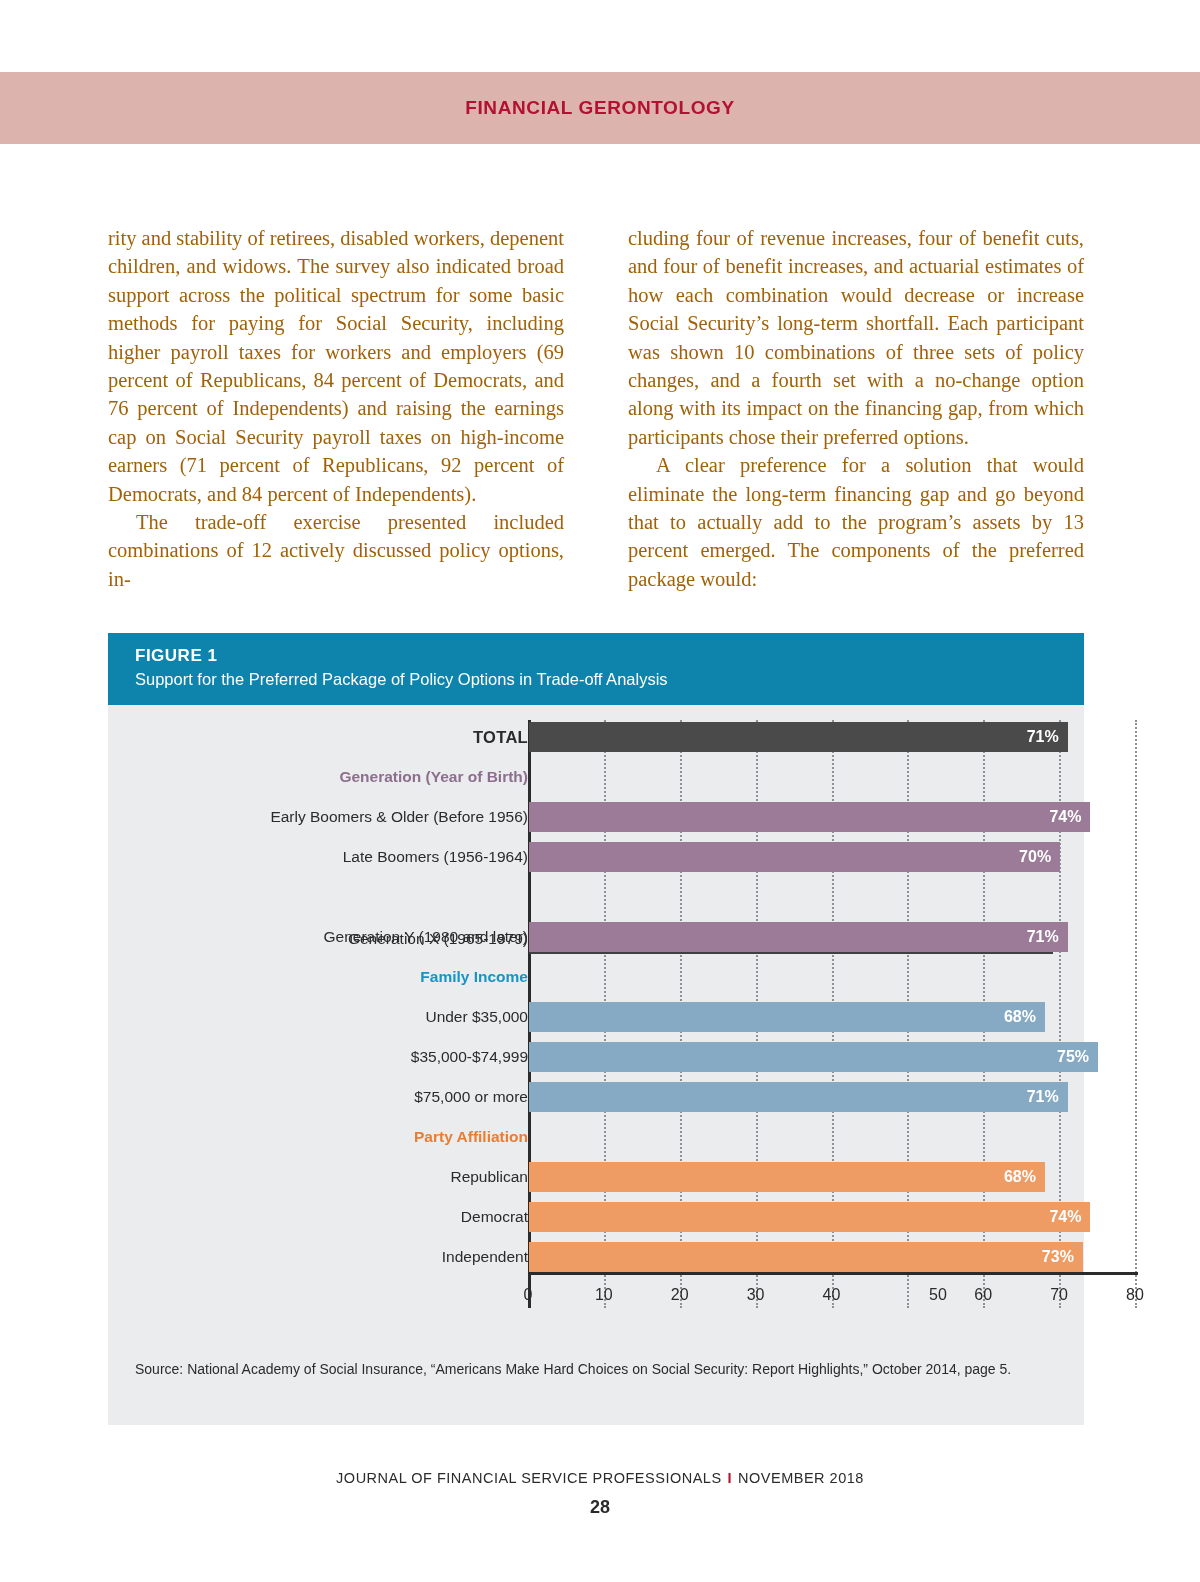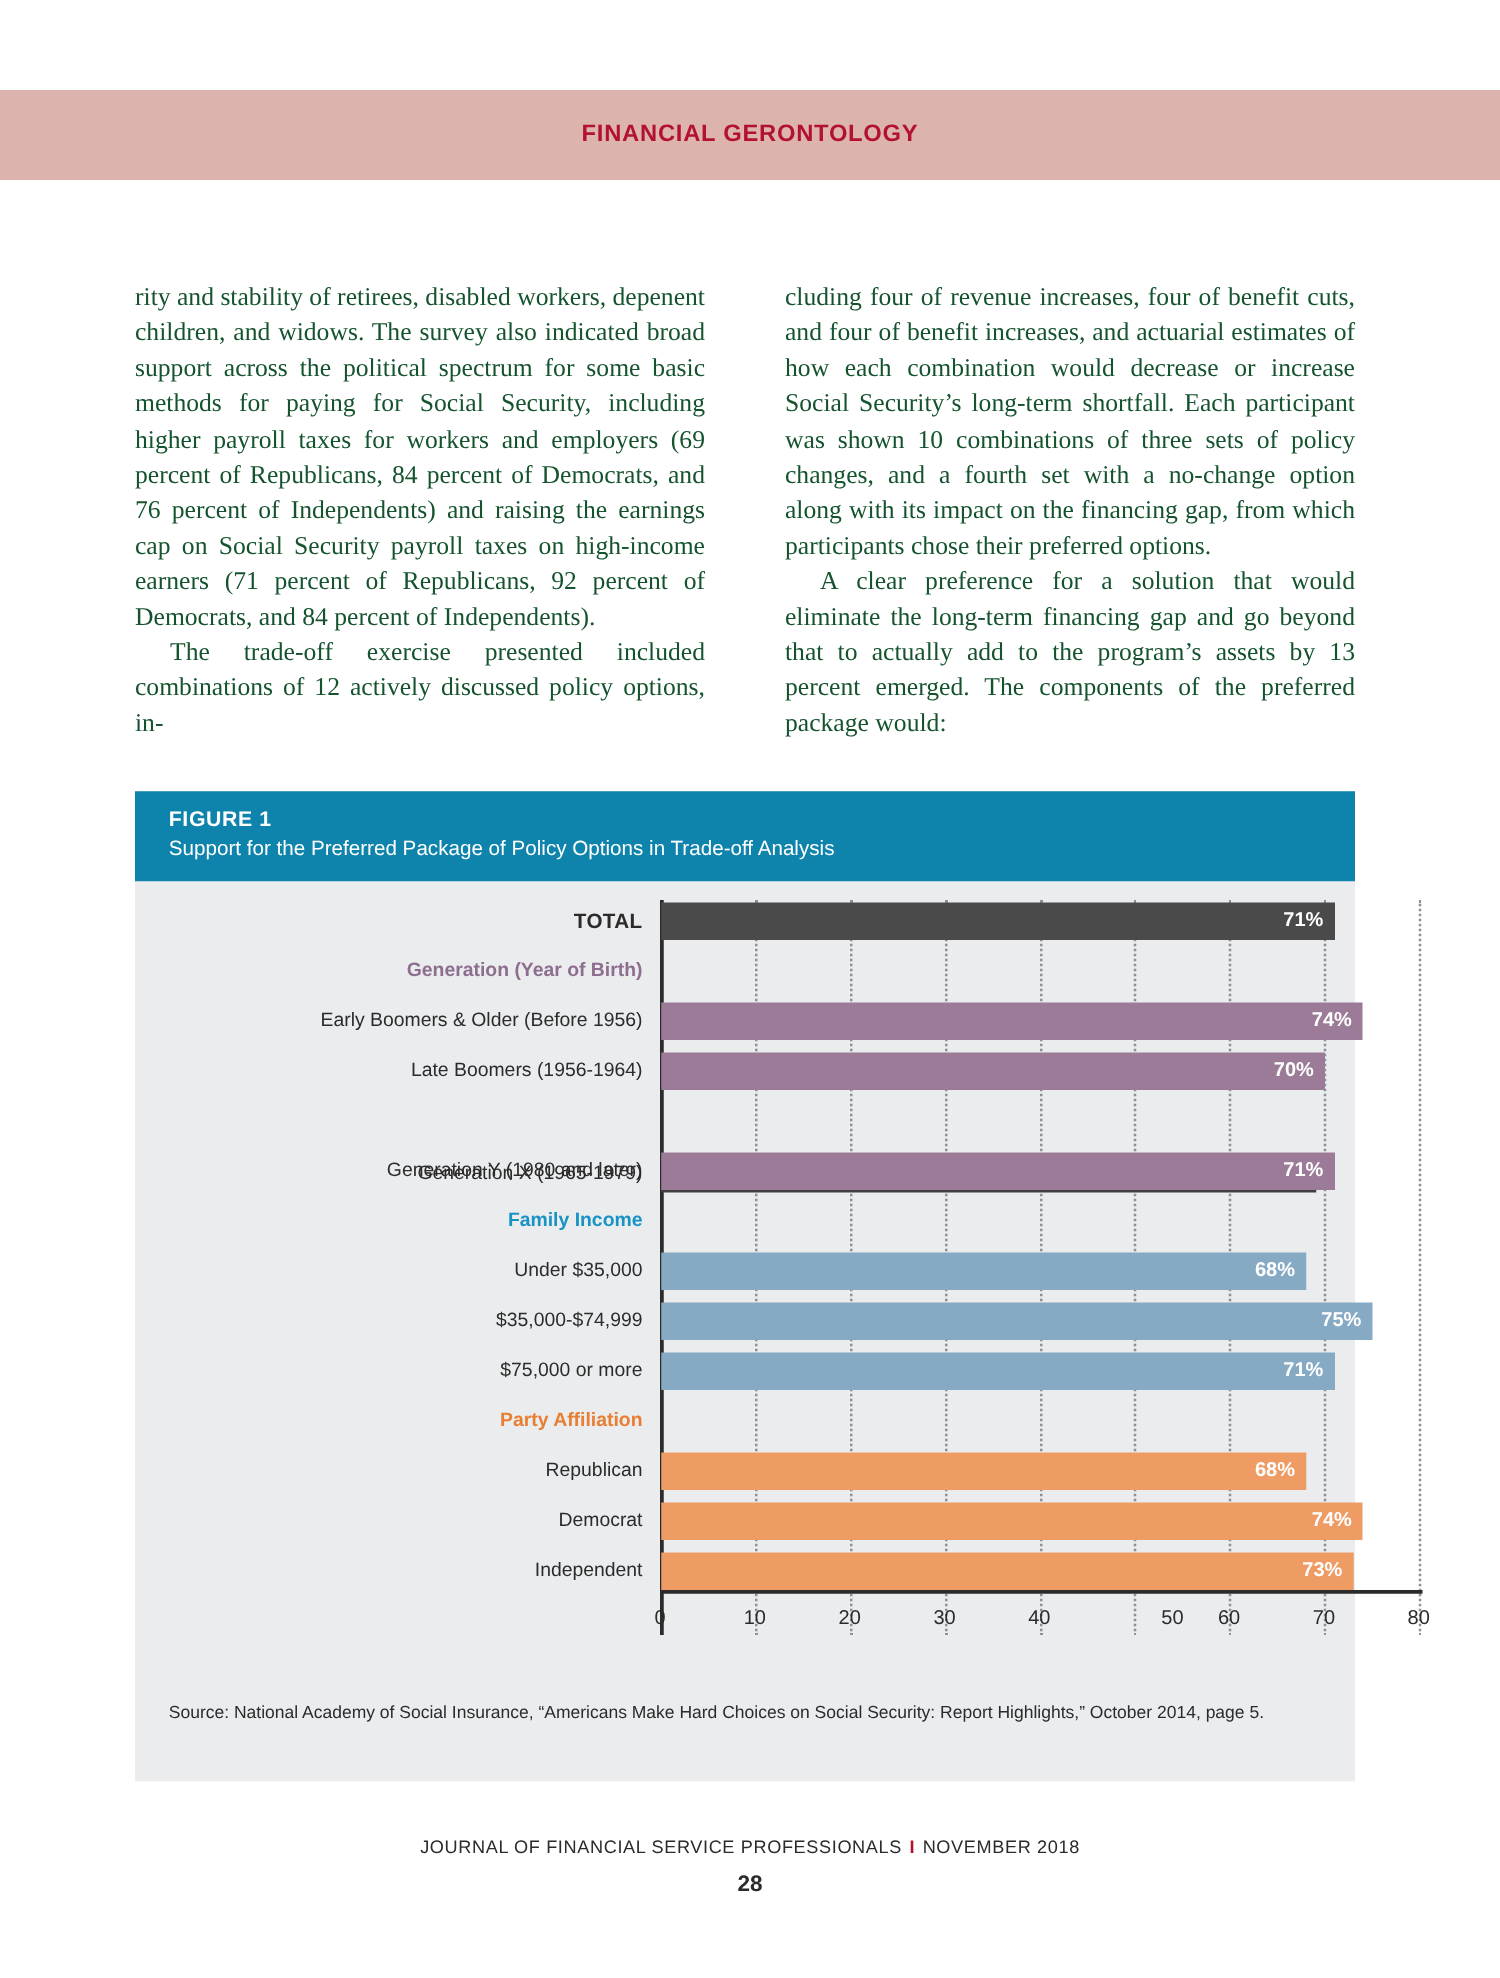--- a/index.html
+++ b/index.html
@@ -44,21 +44,21 @@
     display: flex;
     gap: 64px;
   }
   .col {
     width: 456px;
   }
   .col p {
     margin: 0;
     font-size: 20.5px;
     line-height: 28.4px;
-    color: #14532d;
+    color: #a16207;
     text-align: justify;
     text-justify: inter-word;
     hyphens: manual;
   }
   .col p.indent {
     text-indent: 28px;
   }
 
   
   .figure {
@@ -132,21 +132,20 @@
     height: 30px;
   }
   .row-label {
     position: absolute;
     right: 100%;
     top: 0;
     width: 300px;
     height: 30px;
     line-height: 30px;
     text-align: right;
-    padding-right: 14px;
     font-size: 15.5px;
     color: #2b2b2b;
     white-space: nowrap;
   }
   .row-label.group {
     font-weight: bold;
   }
   .row-label.total {
     font-weight: bold;
     font-size: 16.5px;

